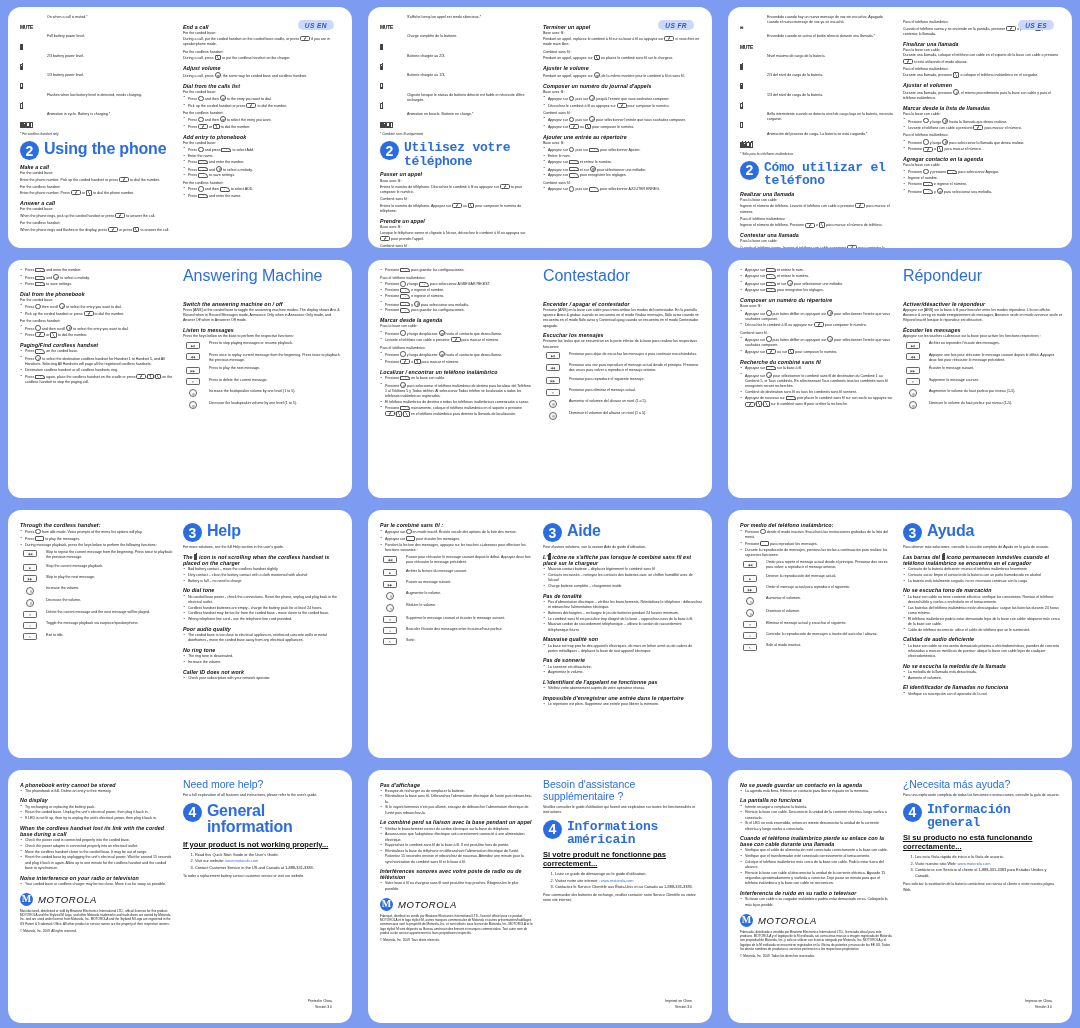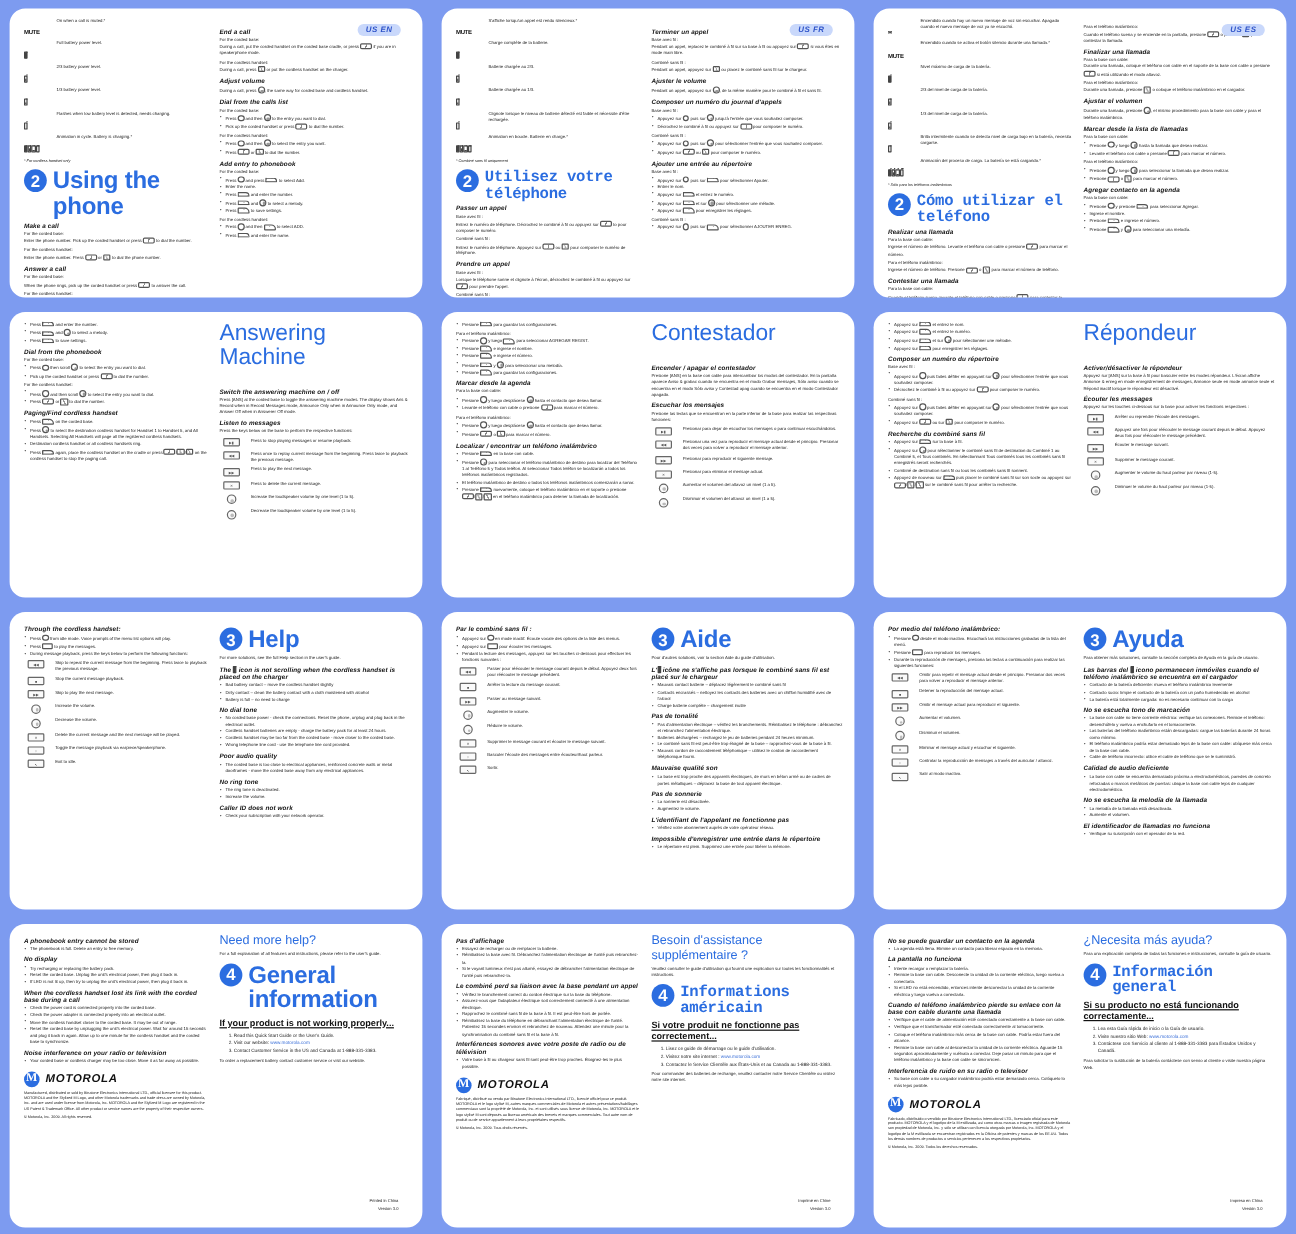--- a/index.html
+++ b/index.html
@@ -29,21 +29,21 @@
     gap: 10px;
   }
   .colL { width: 49%; }
   .colR { width: 51%; position: relative; }
   p.body { font-size: 3.6px; line-height: 1.45; color: #1a1a1a; margin-bottom: 2px; }
   .h-sec {
     font-size: 5.3px; font-weight: bold; font-style: italic;
     color: #111; margin: 3.5px 0 1.2px 0; letter-spacing: .1px;
   }
   .h-big {
-    font-size: 19px; color: #2b6de0; font-weight: normal;
+    font-size: 16px; color: #2b6de0; font-weight: normal;
     margin: 0 0 16px 0; line-height: 1.05;
   }
   .h-big2 {
     font-size: 10.5px; color: #2b6de0; font-weight: normal;
     margin: 1px 0 2px 0; line-height: 1.12;
   }
   .h-black {
     font-size: 7.6px; font-weight: bold; color: #111;
     margin: 5px 0 3px 0; line-height: 1.12; text-decoration: underline;
   }
@@ -72,21 +72,21 @@
   
   .steprow { display: flex; align-items: flex-start; gap: 5px; margin: 5px 0 3px 0; }
   .circle {
     min-width: 19px; width: 19px; height: 19px; border-radius: 50%;
     background: #2b6de0; color: #fff;
     font-size: 14px; font-weight: bold;
     display: flex; align-items: center; justify-content: center;
     line-height: 1; flex: 0 0 19px;
   }
   .steptitle {
-    font-size: 20px; font-weight: bold; color: #2b6de0;
+    font-size: 16px; font-weight: bold; color: #2b6de0;
     line-height: 1.02; letter-spacing: -.2px; padding-top: 0px;
   }
   .steptitle.sm { font-size: 13px; font-family: Liberation Mono, monospace; }
   .k-handset {
     display: inline-block; width: 10px; height: 5px;
     border: .6px solid #555; border-radius: 1.5px;
     background: linear-gradient(105deg, transparent 44%, #888 44%, #888 56%, transparent 56%);
     vertical-align: -1px;
   }
   .k-soft {
@@ -158,21 +158,21 @@
   .kcirc::after{ content:""; position:absolute; left:2.6px; top:2.6px; width:2.8px;height:2.8px;border-radius:50%;background:#bbb;}
 
   
   .moto { display: flex; align-items: center; gap: 5px; margin-top: 6px; }
   .moto-m {
     width: 13px; height: 13px; border-radius: 50%; background: #2b6de0;
     color: #fff; font-size: 10px; font-weight: bold;
     display: flex; align-items: center; justify-content: center; line-height: 1;
     font-family: "Liberation Serif", serif;
   }
-  .moto-name { font-size: 9.5px; font-weight: bold; font-style: italic; color: #111; letter-spacing: .6px; }
+  .moto-name { font-size: 9.5px; font-weight: normal; font-style: italic; color: #111; letter-spacing: .6px; }
   .legal { font-size: 3.1px; line-height: 1.38; color: #1a1a1a; margin-top: 3px; }
   .printinfo { position: absolute; right: 10px; bottom: 6px; text-align: right; font-size: 3.4px; line-height: 1.7; color: #1a1a1a; }
   .bottomcard { flex-direction: row; }
 </style>
 </head>
 <body>
 
 <div class="page">
   <div class="grid">
 

